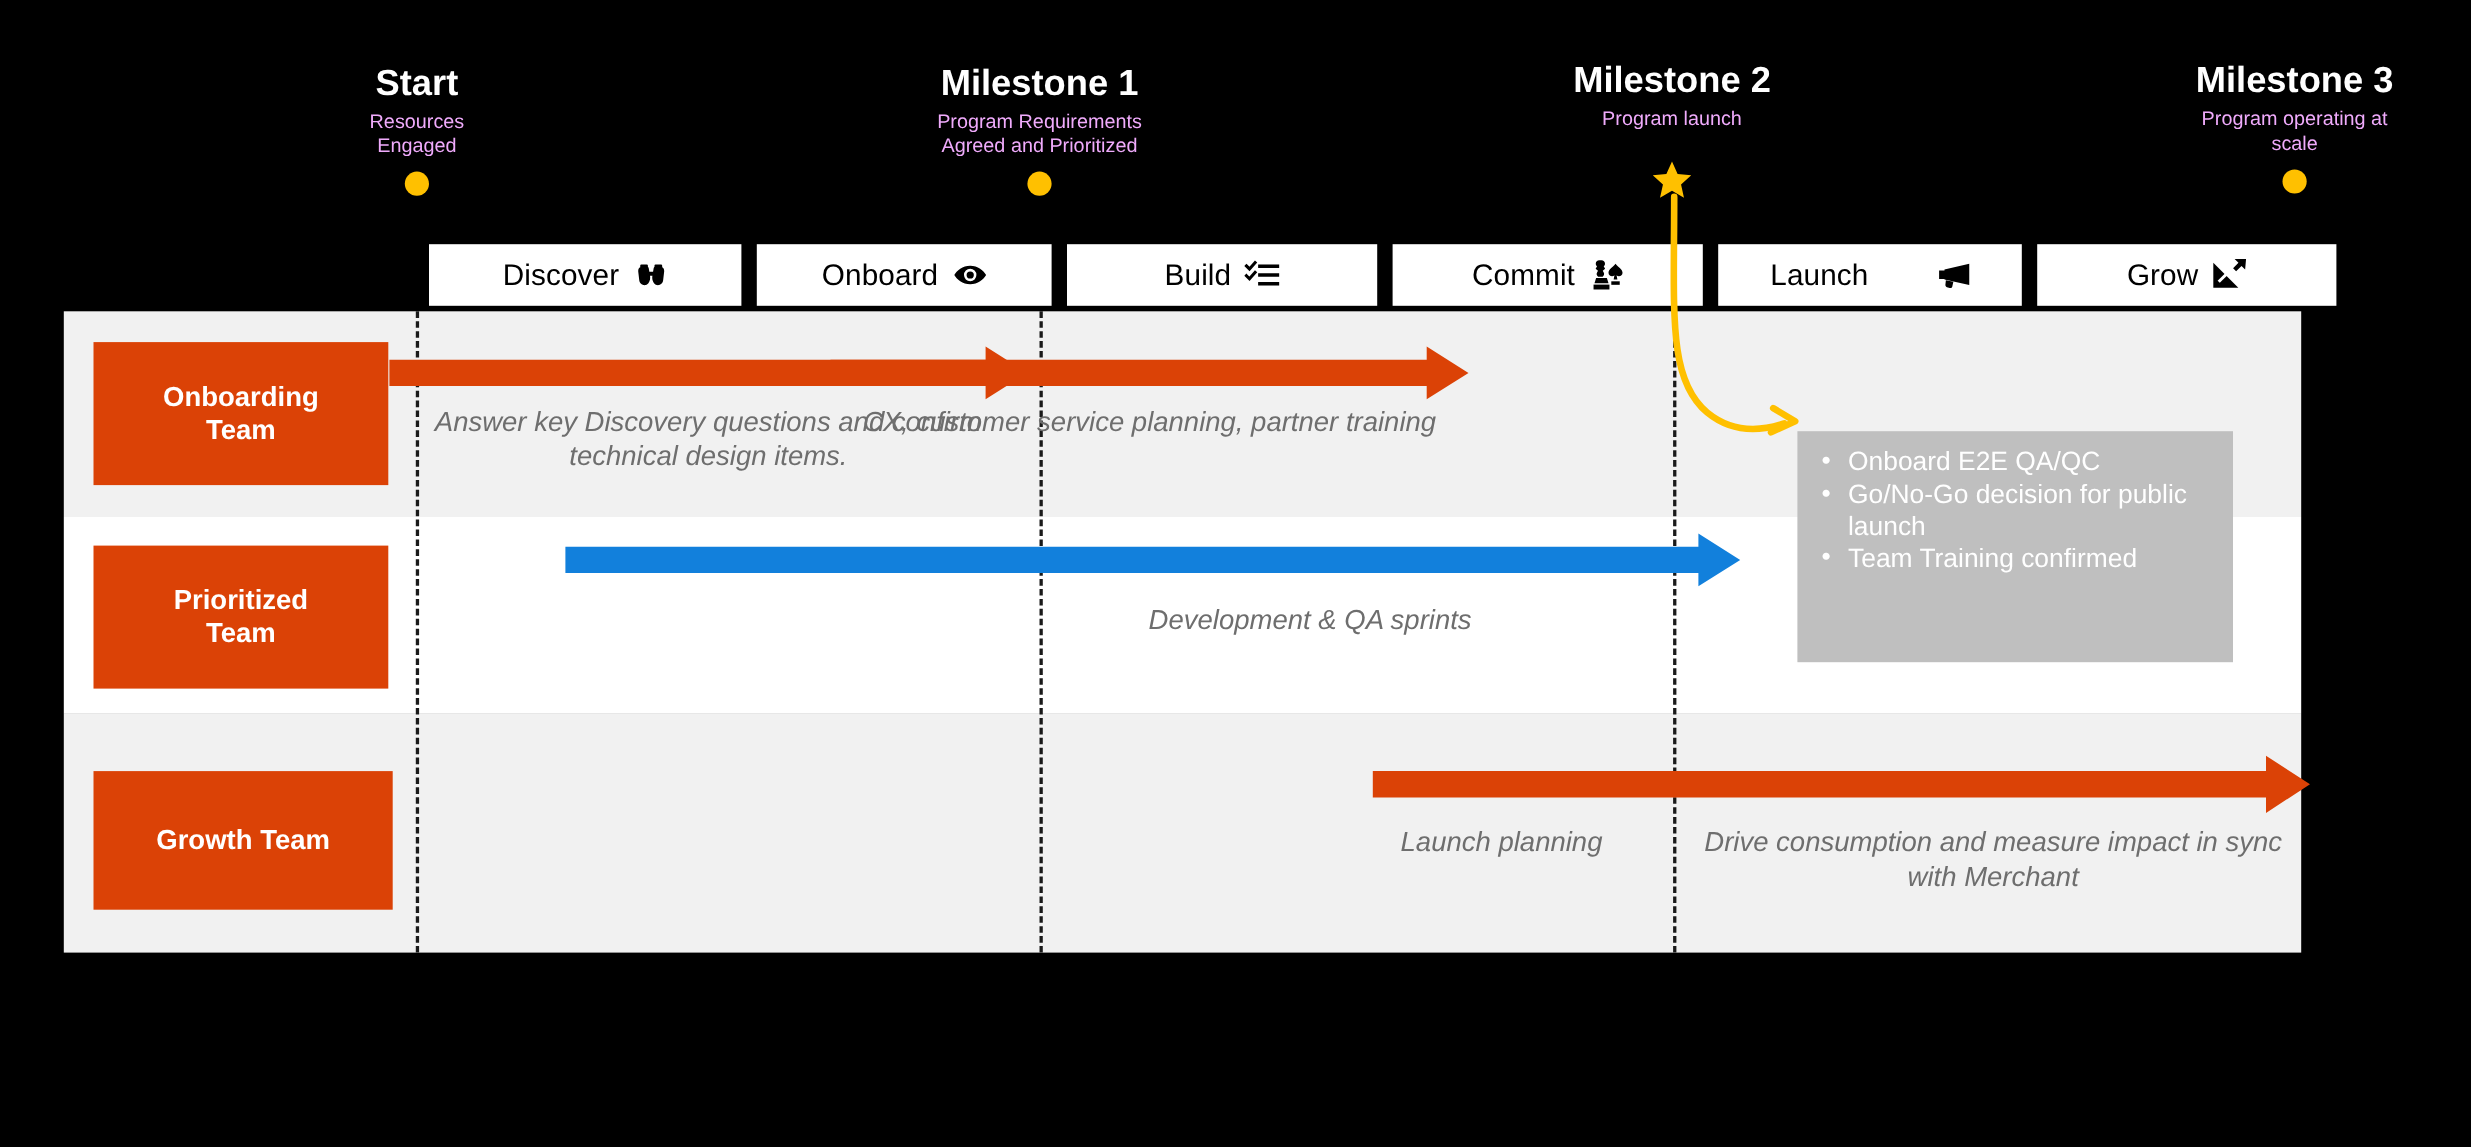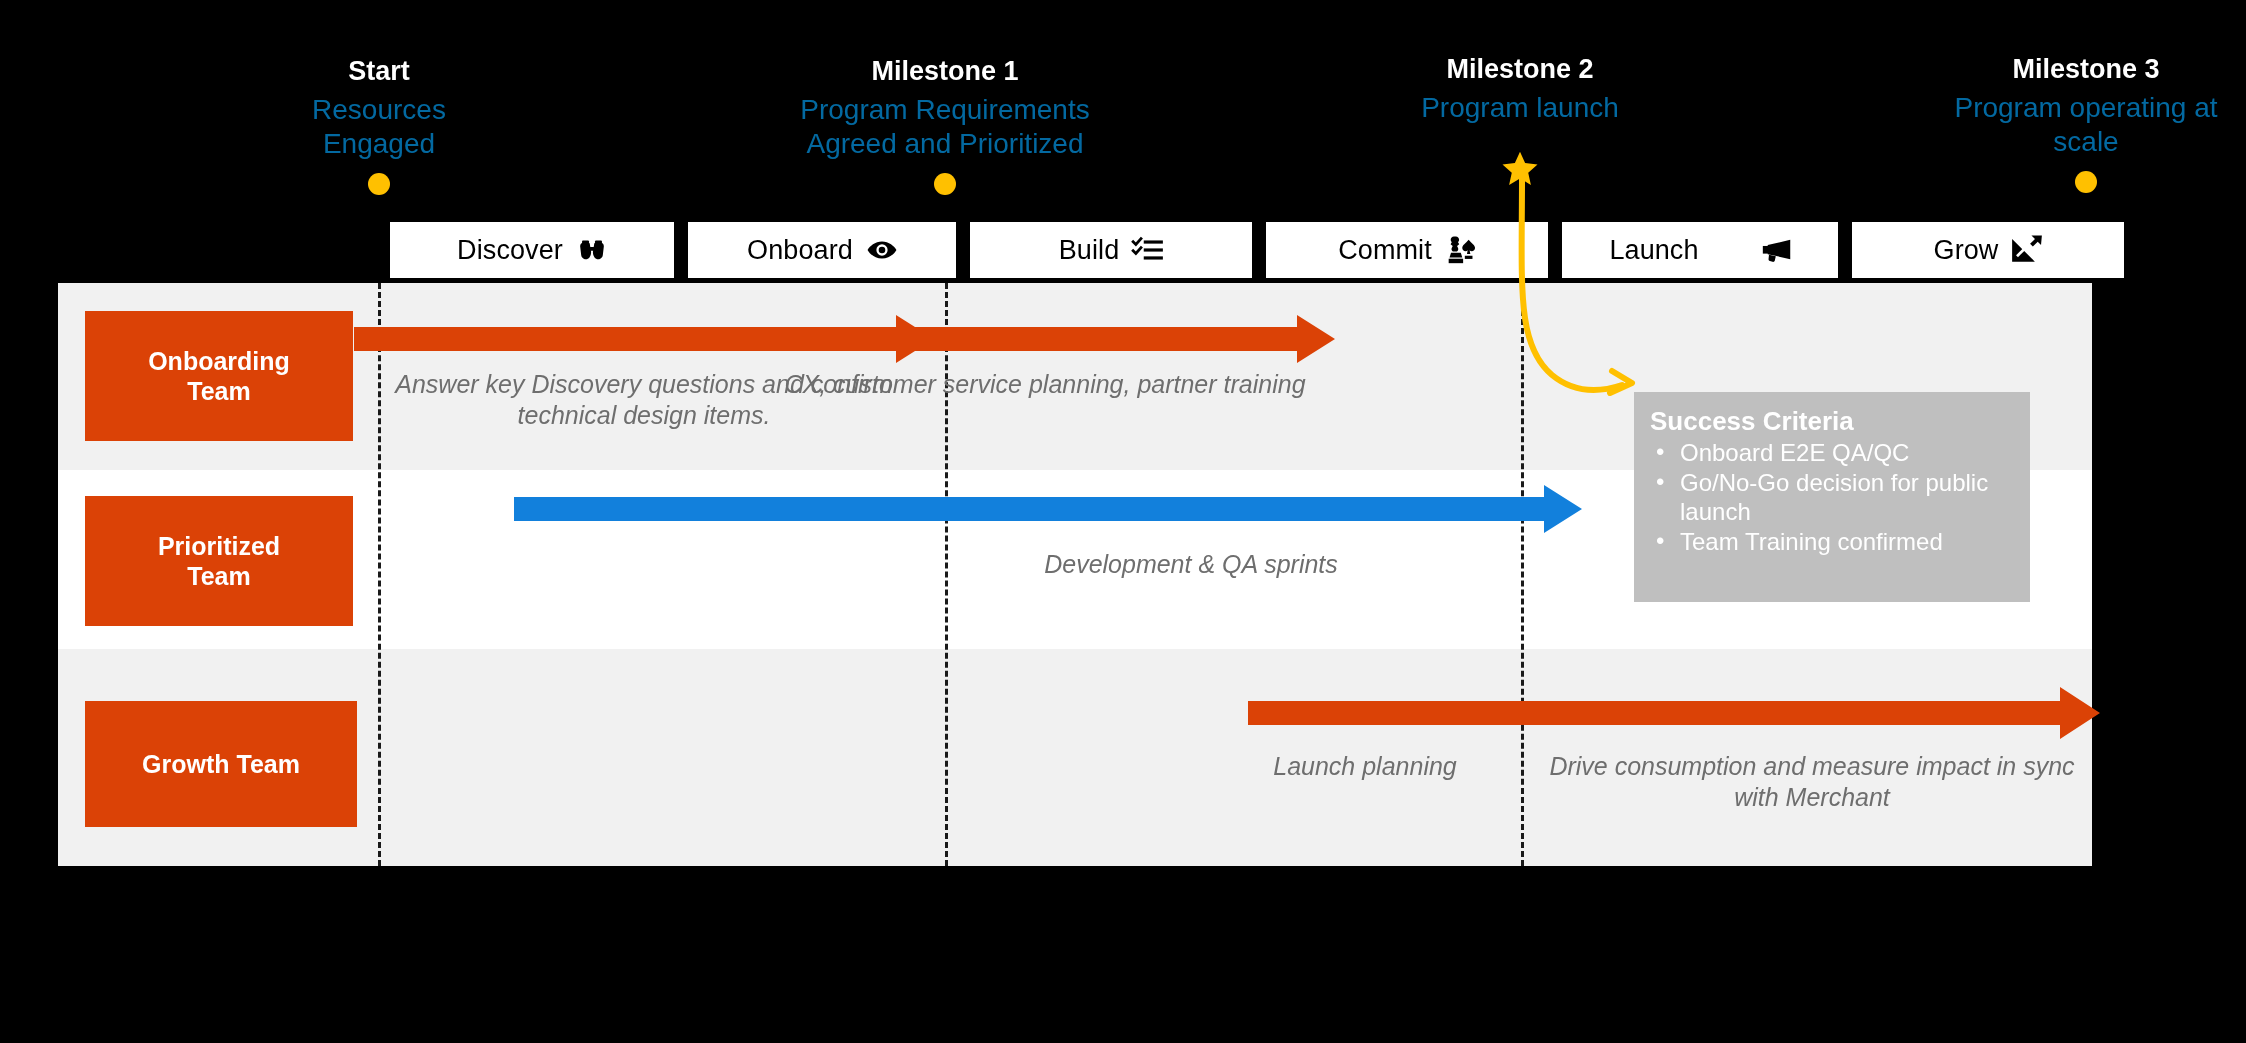--- a/index.html
+++ b/index.html
@@ -22,32 +22,32 @@
   }
 
   
   .milestone {
     position: absolute;
     text-align: center;
     color: #ffffff;
     transform: translateX(-50%);
   }
   .ms-title {
-    font-size: 27px;
+    font-size: 33px;
     font-weight: bold;
     line-height: 1.18;
     white-space: nowrap;
     color: #ffffff;
   }
   .ms-sub {
-    font-size: 28px;
+    font-size: 18px;
     font-weight: normal;
     line-height: 1.22;
     margin-top: 5px;
-    color: #0369a1;
+    color: #f0abfc;
   }
   .ms-marker-wrap {
     height: 34px;
     margin-top: 6px;
     display: flex;
     align-items: center;
     justify-content: center;
   }
   .ms-dot {
     width: 22px;
@@ -378,21 +378,20 @@
     <div class="arrow" style="left:1190px; top:404px;">
       <svg width="852" height="52" viewBox="0 0 852 52" aria-hidden="true">
         <path fill="#DB4206" d="M0 14h812V0l40 26-40 26V38H0z"></path>
       </svg>
     </div>
 
     <div class="lane-note" style="left:1160px; top:468px; width:294px;">Launch planning</div>
     <div class="lane-note" style="left:1484px; top:468px; width:540px;">Drive consumption and measure impact in sync with Merchant</div>
 
     <div class="success-box" style="left:1576px; top:109px; width:396px; height:210px;">
-      <div class="success-title">Success Criteria</div>
       <ul class="success-list">
         <li>Onboard E2E QA/QC</li>
         <li>Go/No-Go decision for public launch</li>
         <li>Team Training confirmed</li>
       </ul>
     </div>
 
   </div>
 
   <div class="curve-arrow" style="left:1500px; top:175px;">

